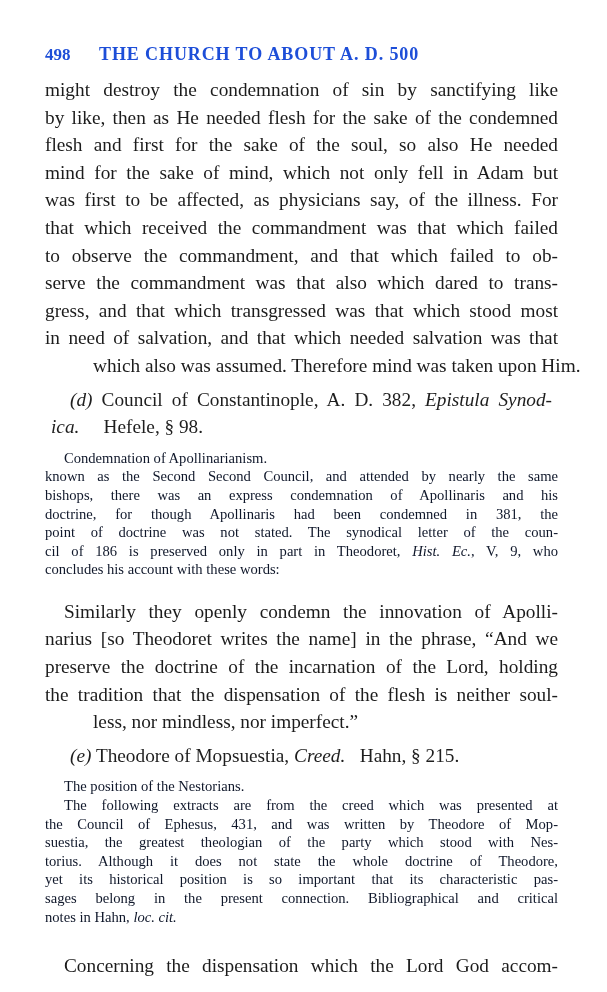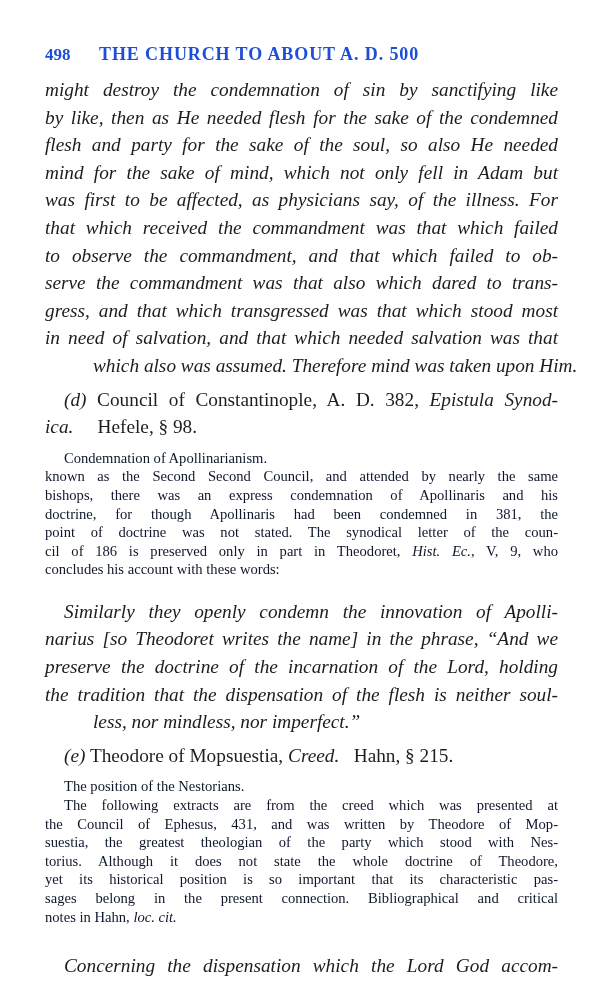--- a/index.html
+++ b/index.html
@@ -44,21 +44,20 @@
       text-align: justify;
       margin: 0;
       color: #1c1c1c;
     }
     .big .line {
       display: block;
       text-align: justify;
       text-align-last: justify;
       white-space: nowrap;
       overflow: visible;
-      font-style: italic;
     }
     .big .line.last {
       text-align-last: left;
       margin-left: 48px;
     }
     .indent {
       padding-left: 19px;
     }
     .small {
       font-size: 14.6px;
@@ -71,21 +70,21 @@
       text-align: justify;
       text-align-last: justify;
       white-space: nowrap;
     }
     .small .line.last {
       text-align-last: left;
     }
     .heading {
       font-size: 19.3px;
       line-height: 27.6px;
-      margin: 0;
+      margin: 6px;
       text-align: center;
     }
     .heading .line {
       display: block;
       text-align-last: justify;
       white-space: nowrap;
     }
     .heading .line.last {
       text-align-last: left;
     }
@@ -102,21 +101,21 @@
 
 <div class="page">
 
   <div class="running-head">
     <span class="page-num">498</span><span class="head-title">THE CHURCH TO ABOUT A. D. 500</span>
   </div>
 
   <div class="big sec-gap-1">
     <span class="line">might destroy the condemnation of sin by sanctifying like</span>
     <span class="line">by like, then as He needed flesh for the sake of the condemned</span>
-    <span class="line">flesh and party for the sake of the soul, so also He needed</span>
+    <span class="line">flesh and first for the sake of the soul, so also He needed</span>
     <span class="line">mind for the sake of mind, which not only fell in Adam but</span>
     <span class="line">was first to be affected, as physicians say, of the illness.  For</span>
     <span class="line">that which received the commandment was that which failed</span>
     <span class="line">to observe the commandment, and that which failed to ob-</span>
     <span class="line">serve the commandment was that also which dared to trans-</span>
     <span class="line">gress, and that which transgressed was that which stood most</span>
     <span class="line">in need of salvation, and that which needed salvation was that</span>
     <span class="line last">which also was assumed.  Therefore mind was taken upon Him.</span>
   </div>
 

